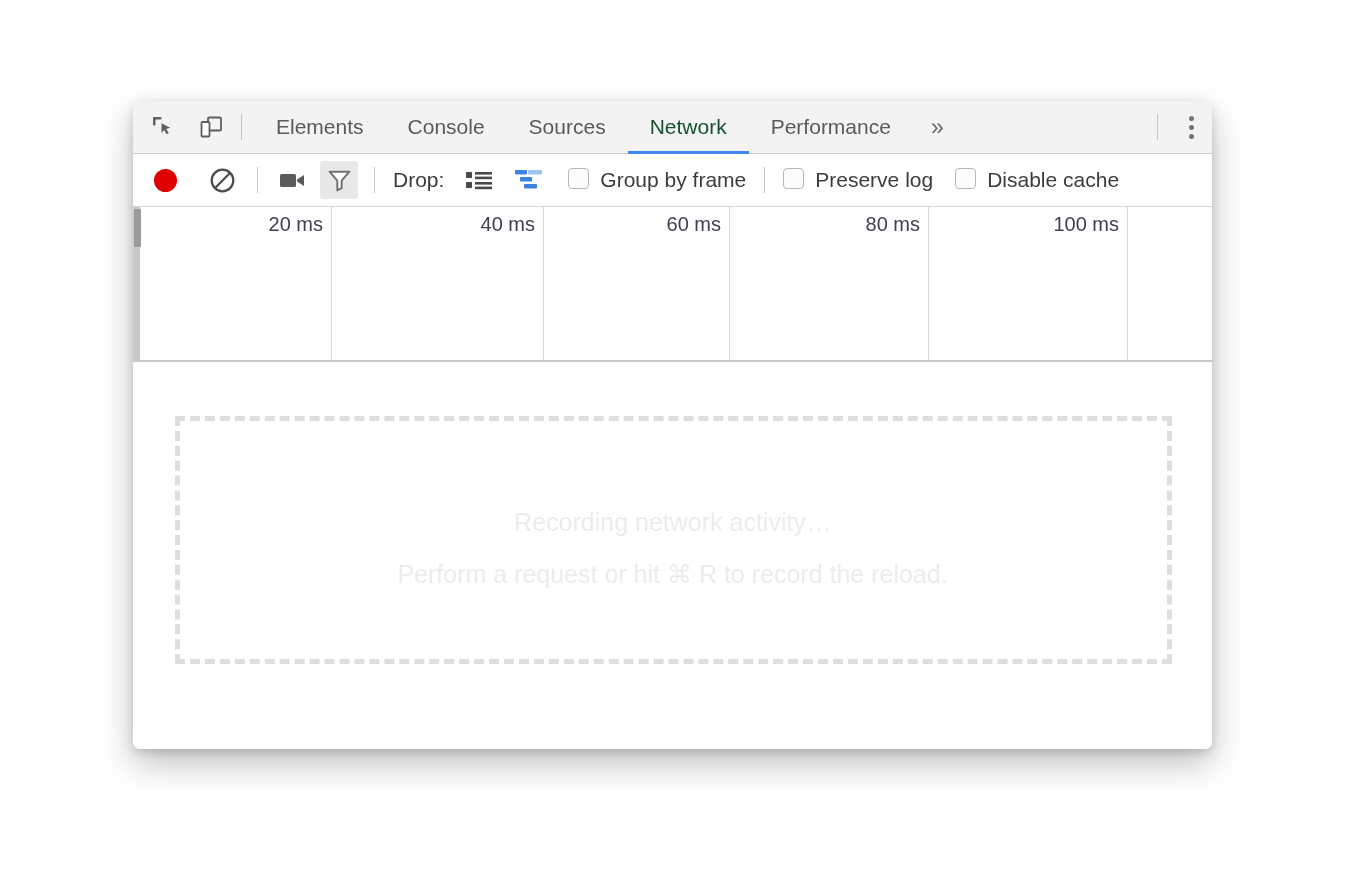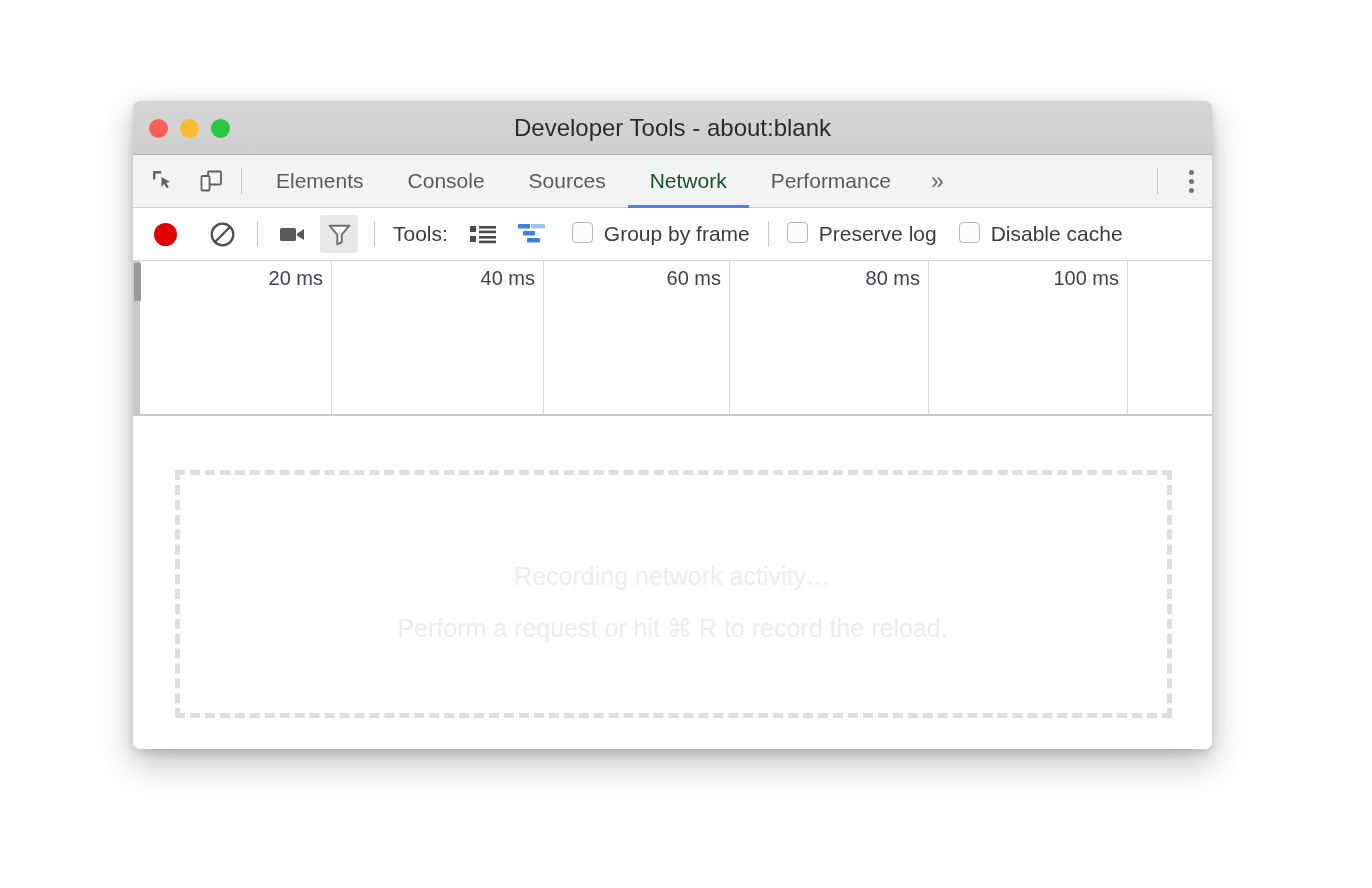--- a/index.html
+++ b/index.html
@@ -214,28 +214,20 @@
     font-size: 48px;
     color: #8e8e8e;
     white-space: nowrap;
   }
 </style>
 </head>
 <body>
 
 <div id="window">
 
-  <div id="titlebar">
-    <div id="traffic">
-      <span class="light red"></span>
-      <span class="light yellow"></span>
-      <span class="light green"></span>
-    </div>
-    <div id="window-title">Developer Tools - about:blank</div>
-  </div>
 
   <div id="tabbar">
     <div class="tb-icon-btn">
       <svg width="24" height="24" viewBox="0 0 24 24">
         <path d="M2.2 2.2h8v2.2H4.4v5.8H2.2z" fill="#5f5f5f"></path>
         <path d="M21.8 2.2h-8v2.2h5.8v5.8h2.2z" fill="#5f5f5f" opacity="0"></path>
         <path d="M2.2 21.8h8v-2.2H4.4v-5.8H2.2z" fill="#5f5f5f" opacity="0"></path>
         <path d="M2.2 2.2h8v1.9H4.1v6.1H2.2z" fill="#5f5f5f"></path>
         <path d="M10.5 8.2l8.6 4.6-3.9 1.1 2.6 4.2-2 1.2-2.6-4.2-2.7 3z" fill="#5f5f5f"></path>
       </svg>
@@ -295,21 +287,21 @@
 
     <div class="nt-btn active">
       <svg width="25" height="25" viewBox="0 0 24 24">
         <path d="M2.5 3.5h19l-7.4 8.6v7.2l-4.2 2.1v-9.3z" fill="#ffffff" stroke="#707070" stroke-width="1.9" stroke-linejoin="round"></path>
       </svg>
     </div>
     <div style="width:16px;flex:none;"></div>
     <div class="nt-sep"></div>
     <div style="width:18px;flex:none;"></div>
 
-    <span class="nt-label">Tools:</span>
+    <span class="nt-label">Drop:</span>
     <div style="width:16px;flex:none;"></div>
 
     <div class="nt-btn">
       <svg width="26" height="20" viewBox="0 0 26 20">
         <rect x="0" y="2" width="6" height="6" fill="#4a4a4a"></rect>
         <rect x="0" y="12" width="6" height="6" fill="#4a4a4a"></rect>
         <rect x="9" y="2" width="17" height="2.6" fill="#4a4a4a"></rect>
         <rect x="9" y="6.6" width="17" height="2.6" fill="#4a4a4a"></rect>
         <rect x="9" y="12" width="17" height="2.6" fill="#4a4a4a"></rect>
         <rect x="9" y="16.6" width="17" height="2.6" fill="#4a4a4a"></rect>

